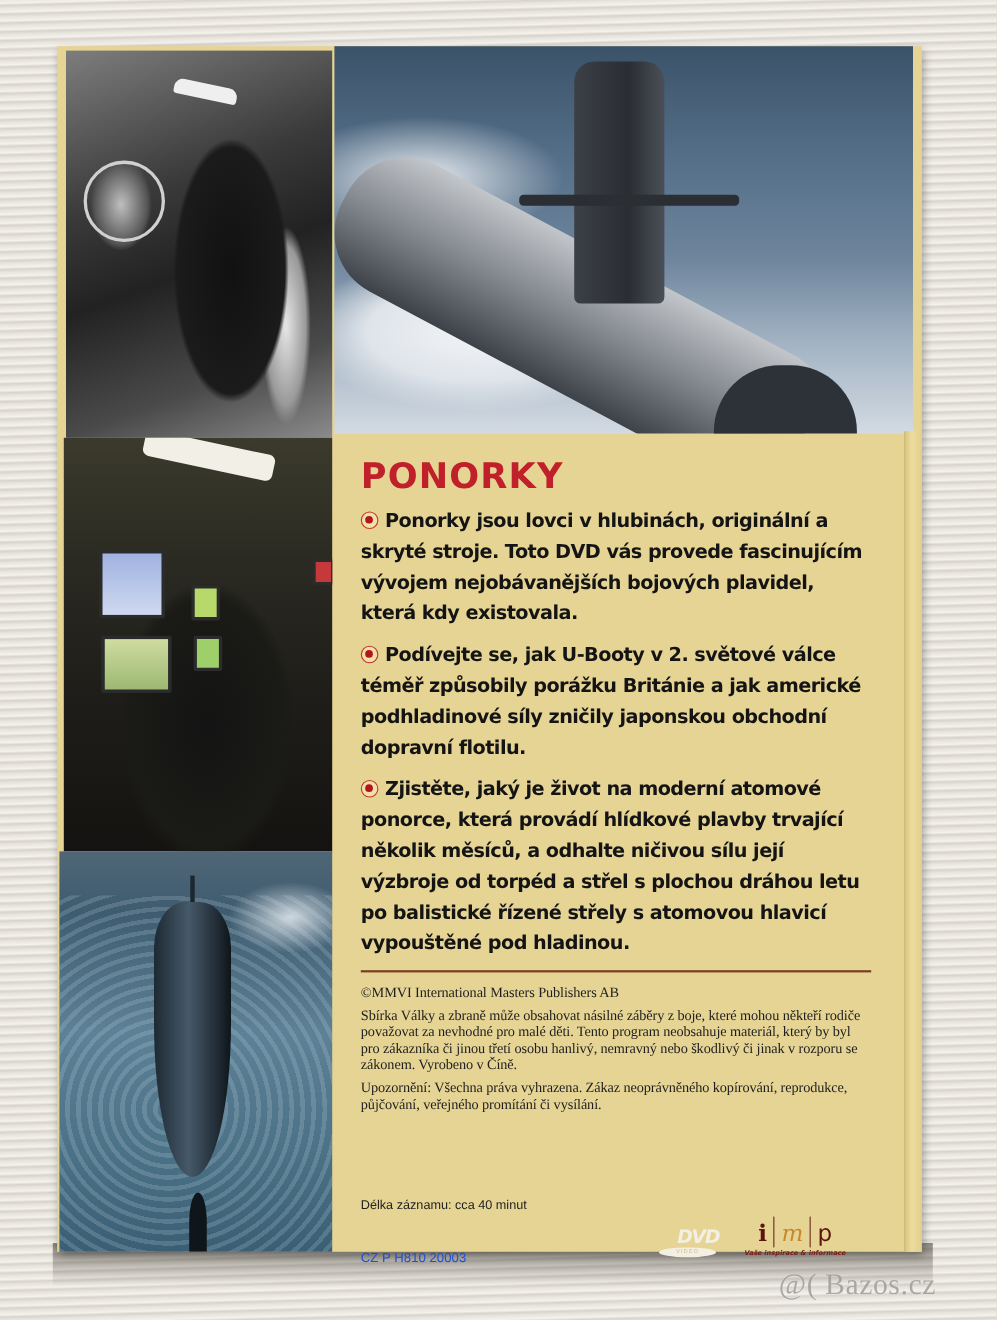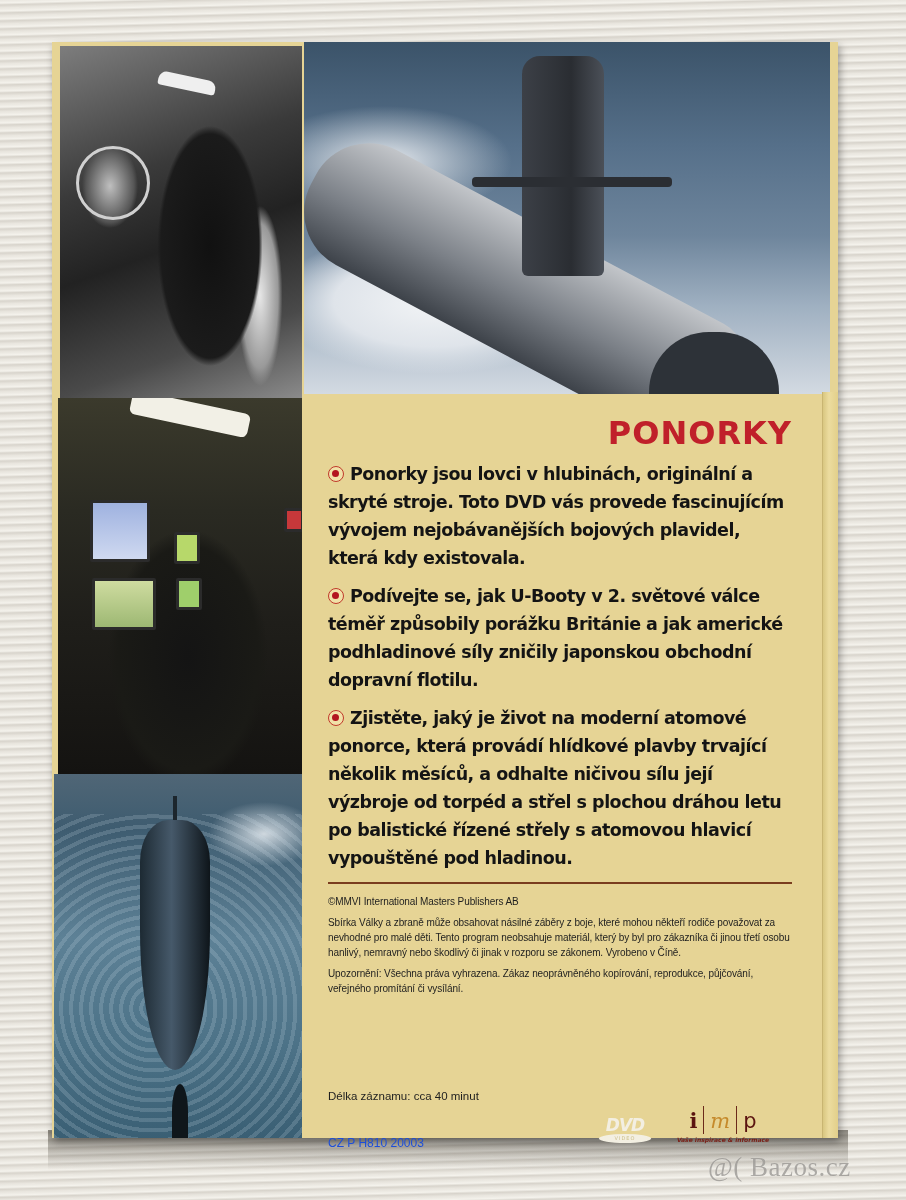--- a/index.html
+++ b/index.html
@@ -113,21 +113,21 @@
       background: #0f161b; border-radius: 50% 50% 0 0;
     }
 
     
     .panel {
       position: absolute; left: 252px; top: 352px; width: 518px; height: 744px;
       padding: 20px 30px 0 24px;
       color: #141414;
     }
     .title {
-      text-align: right; color: #c0202a; font-weight: bold;
+      text-align: left; color: #c0202a; font-weight: bold;
       font-family: "DejaVu Sans", sans-serif;
       font-size: 32px; letter-spacing: 1px; margin-bottom: 8px;
     }
     .bullet {
       font-family: "DejaVu Sans", sans-serif;
       font-weight: bold; font-size: 17.5px; line-height: 28px;
       margin-bottom: 10px; letter-spacing: -0.5px;
     }
     .bullet-icon {
       display: inline-block; width: 16px; height: 16px; border-radius: 50%;
@@ -135,39 +135,39 @@
       position: relative; vertical-align: -2px; margin-right: 6px;
     }
     .bullet-icon::after {
       content: ""; position: absolute; left: 3px; top: 3px; width: 7px; height: 7px;
       border-radius: 50%; background: #b3151f;
     }
     .rule {
       height: 2px; background: #7a3d1e; margin: 6px 0 10px 0; width: 464px;
     }
     .small {
-      font-family: Liberation Sans, sans-serif;
-      font-size: 10px; line-height: 15px; color: #1e1e1e;
+      font-family: Liberation Serif, serif;
+      font-size: 13px; line-height: 15px; color: #1e1e1e;
       margin-bottom: 6px; letter-spacing: -0.1px;
     }
     .duration {
       position: absolute; left: 24px; top: 696px;
       font-family: "Liberation Sans", sans-serif; font-size: 11.5px; color: #1e1e1e;
     }
     .code {
       position: absolute; left: 24px; top: 742px;
       font-family: "Liberation Sans", sans-serif; font-size: 12px; color: #1d4ed8;
     }
     .dvd-logo {
       position: absolute; left: 292px; top: 722px; width: 58px; height: 30px;
       text-align: center;
     }
     .dvd-logo .dvd-text {
       font-family: "DejaVu Sans", sans-serif; font-weight: bold; font-style: italic;
-      font-size: 17px; color: #f3efe2; letter-spacing: -1px; line-height: 18px;
+      font-size: 17px; color: #f3efe2; letter-spacing: -1px; line-height: 18px; text-align: right;
     }
     .dvd-logo .dvd-disc {
       margin: 0 auto; width: 52px; height: 9px; border-radius: 50%;
       background: #f3efe2; font-size: 5px; color: #cdbf8a; line-height: 9px; letter-spacing: 1px;
     }
     .imp-logo {
       position: absolute; left: 364px; top: 712px; width: 110px; text-align: center;
     }
     .imp-letters {
       display: flex; justify-content: center; align-items: flex-end; height: 28px;

